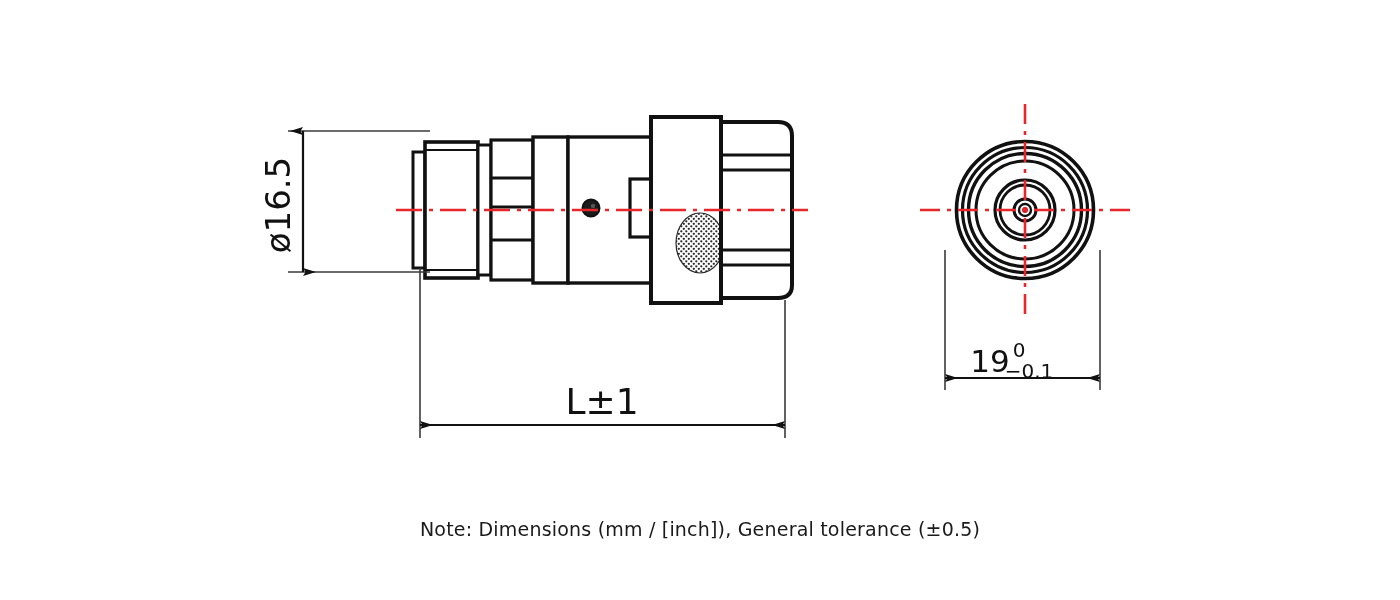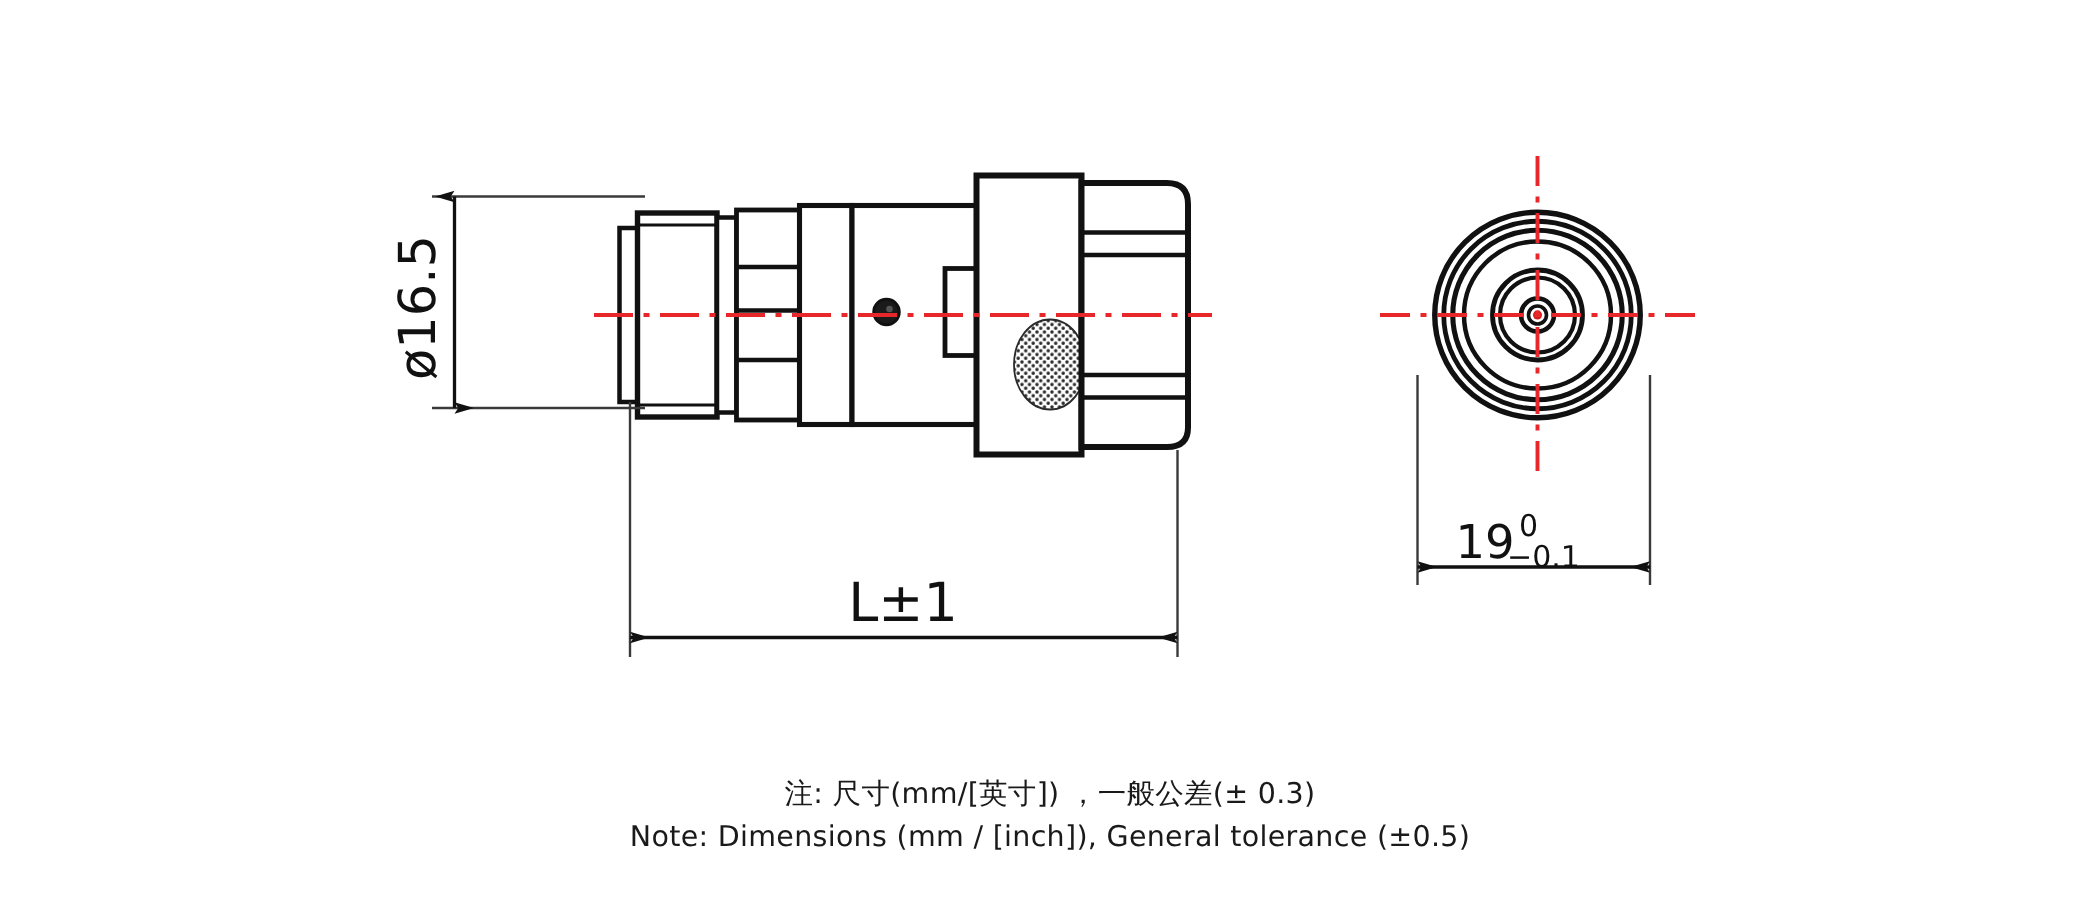--- a/index.html
+++ b/index.html
@@ -183,17 +183,16 @@
       <line x1="945" y1="250" x2="945" y2="390" stroke="#3a3a3a" stroke-width="1.6"></line>
       <line x1="1100" y1="250" x2="1100" y2="390" stroke="#3a3a3a" stroke-width="1.6"></line>
       <line x1="945" y1="378" x2="1100" y2="378" stroke="#111111" stroke-width="2.2" marker-start="url(#arrowStart)" marker-end="url(#arrowEnd)"></line>
       <text class="dim-text" x="990" y="372" font-size="31" text-anchor="middle">19</text>
       <text class="dim-text" x="1019" y="357" font-size="20" text-anchor="middle">0</text>
       <text class="dim-text" x="1029" y="378" font-size="20" text-anchor="middle">−0.1</text>
     </g>
   </svg>
 
   <div class="note-block">
-    <span class="note-line cn">注: 尺寸(mm/[英寸]) ，一般公差(± 0.3)</span>
     <span class="note-line en">Note: Dimensions (mm / [inch]), General tolerance (±0.5)</span>
   </div>
 
 </div>
 
 </body></html>

